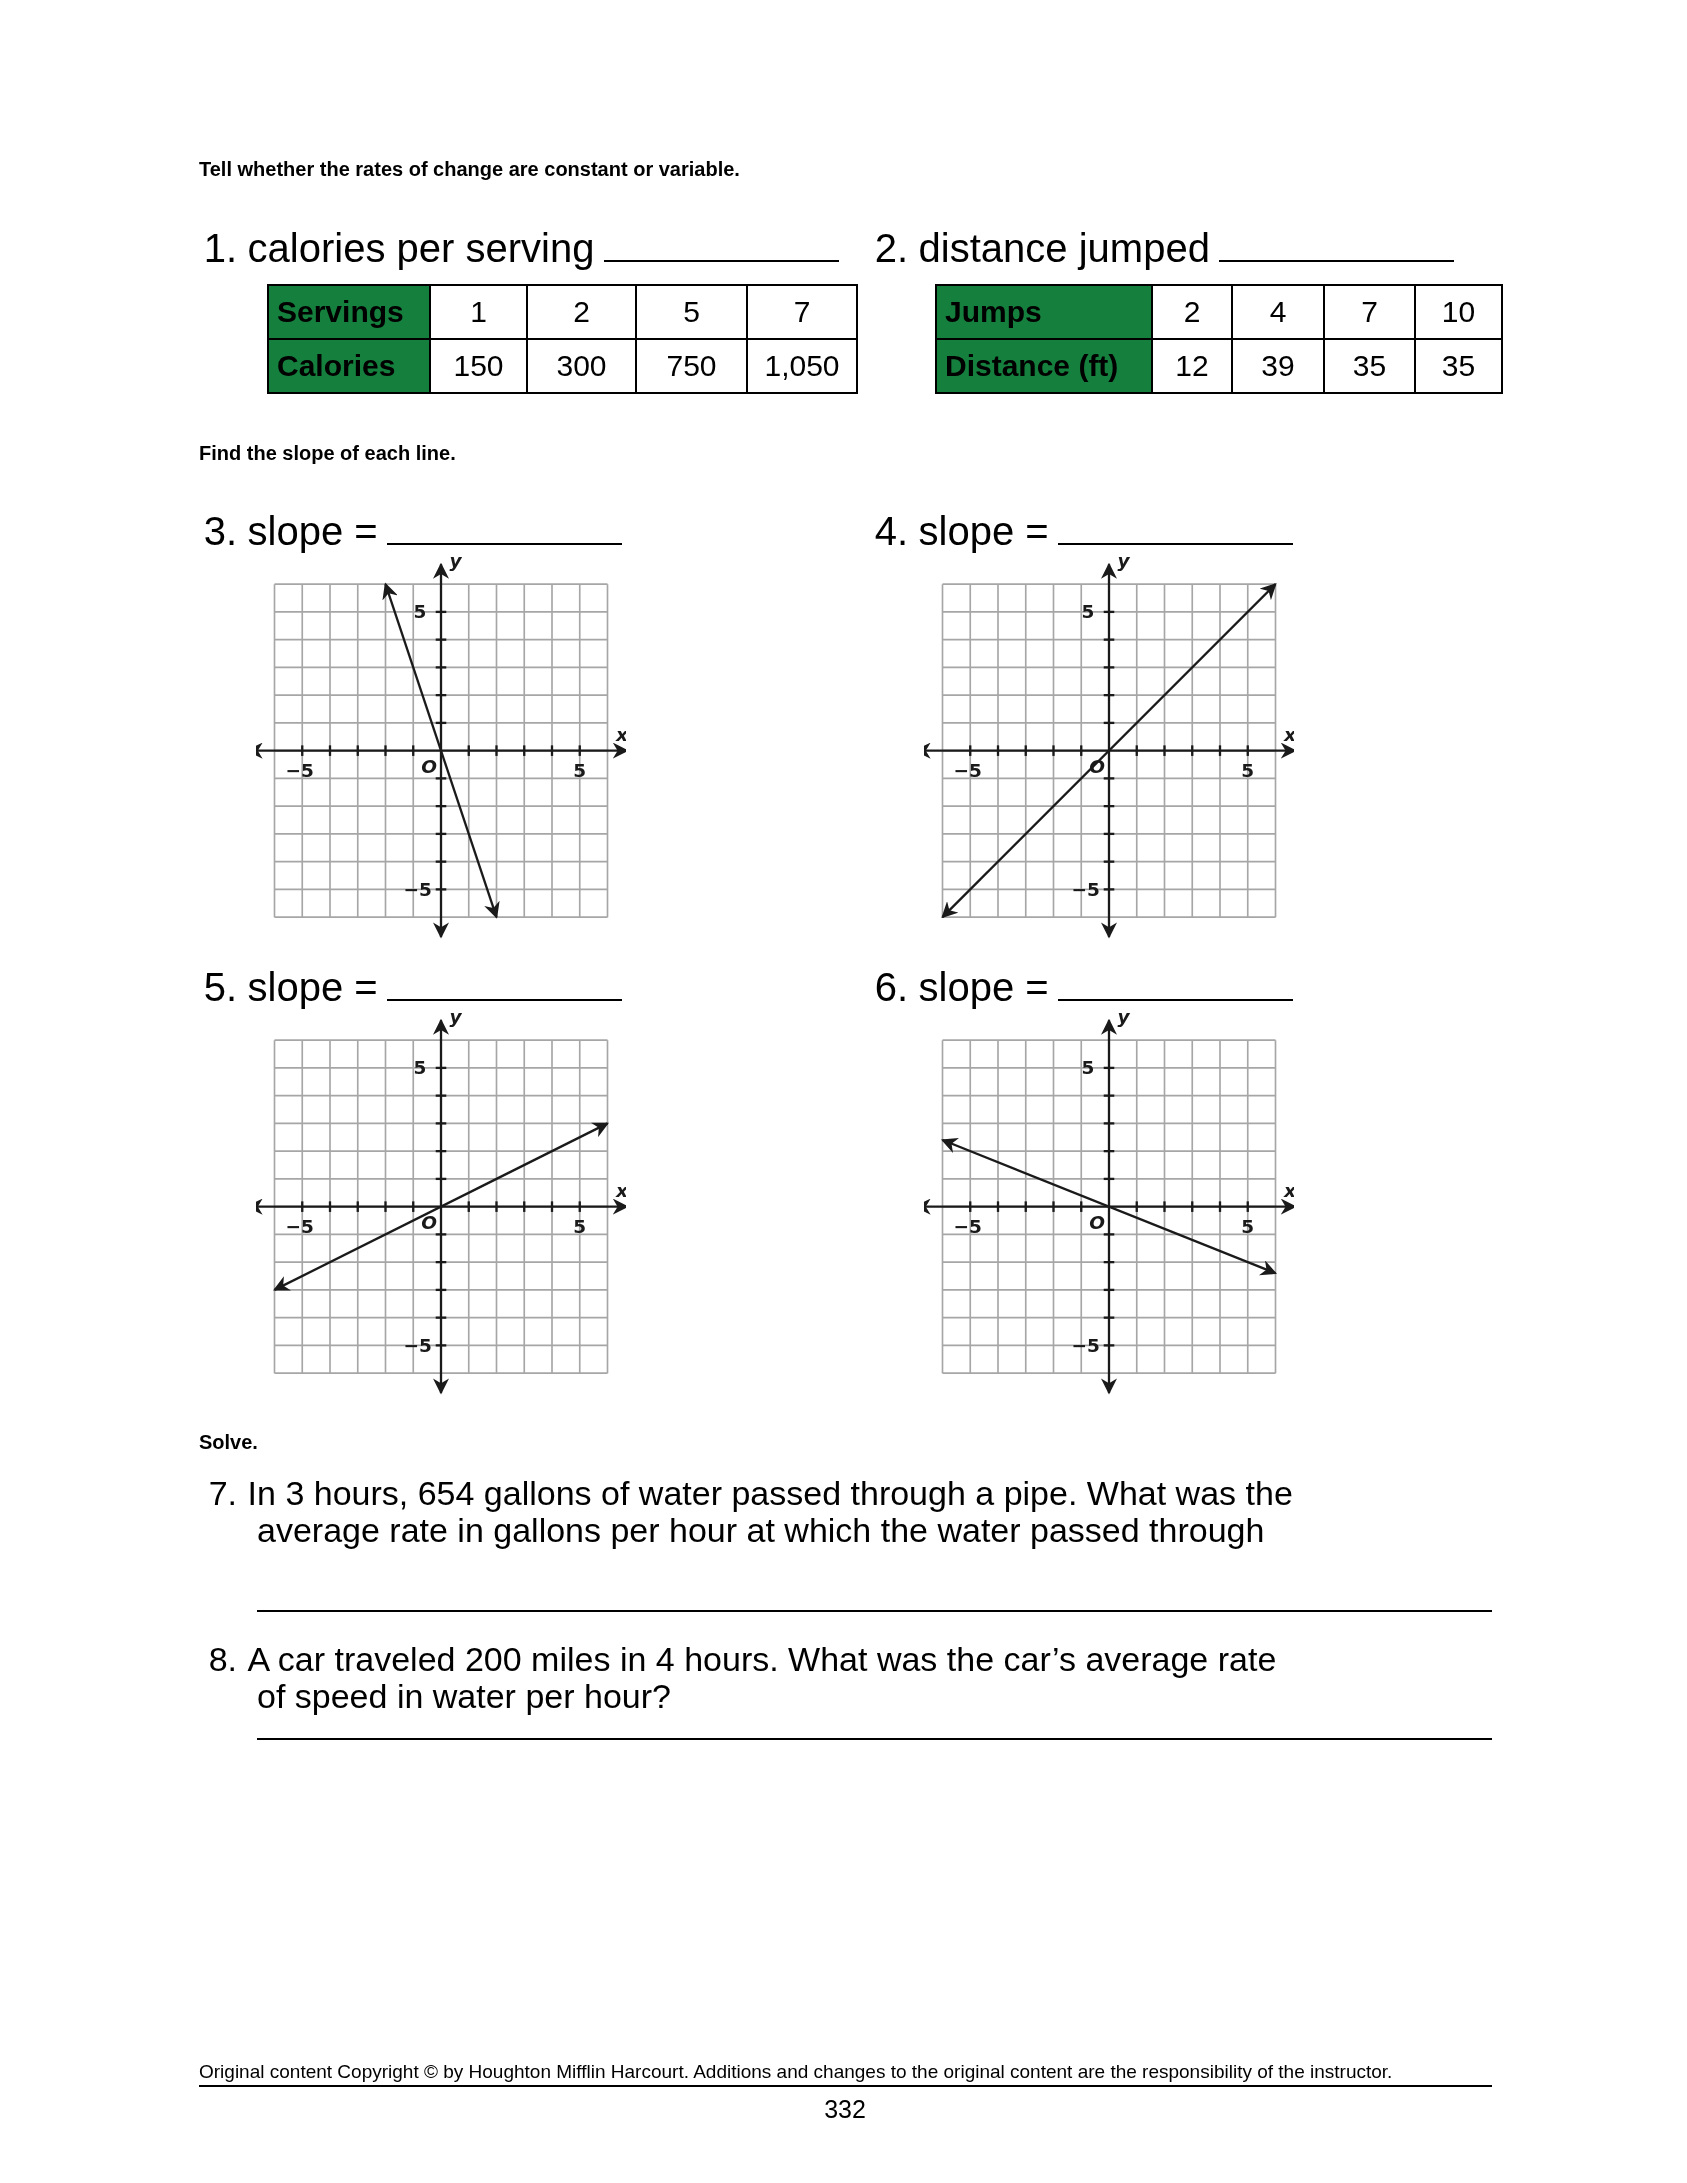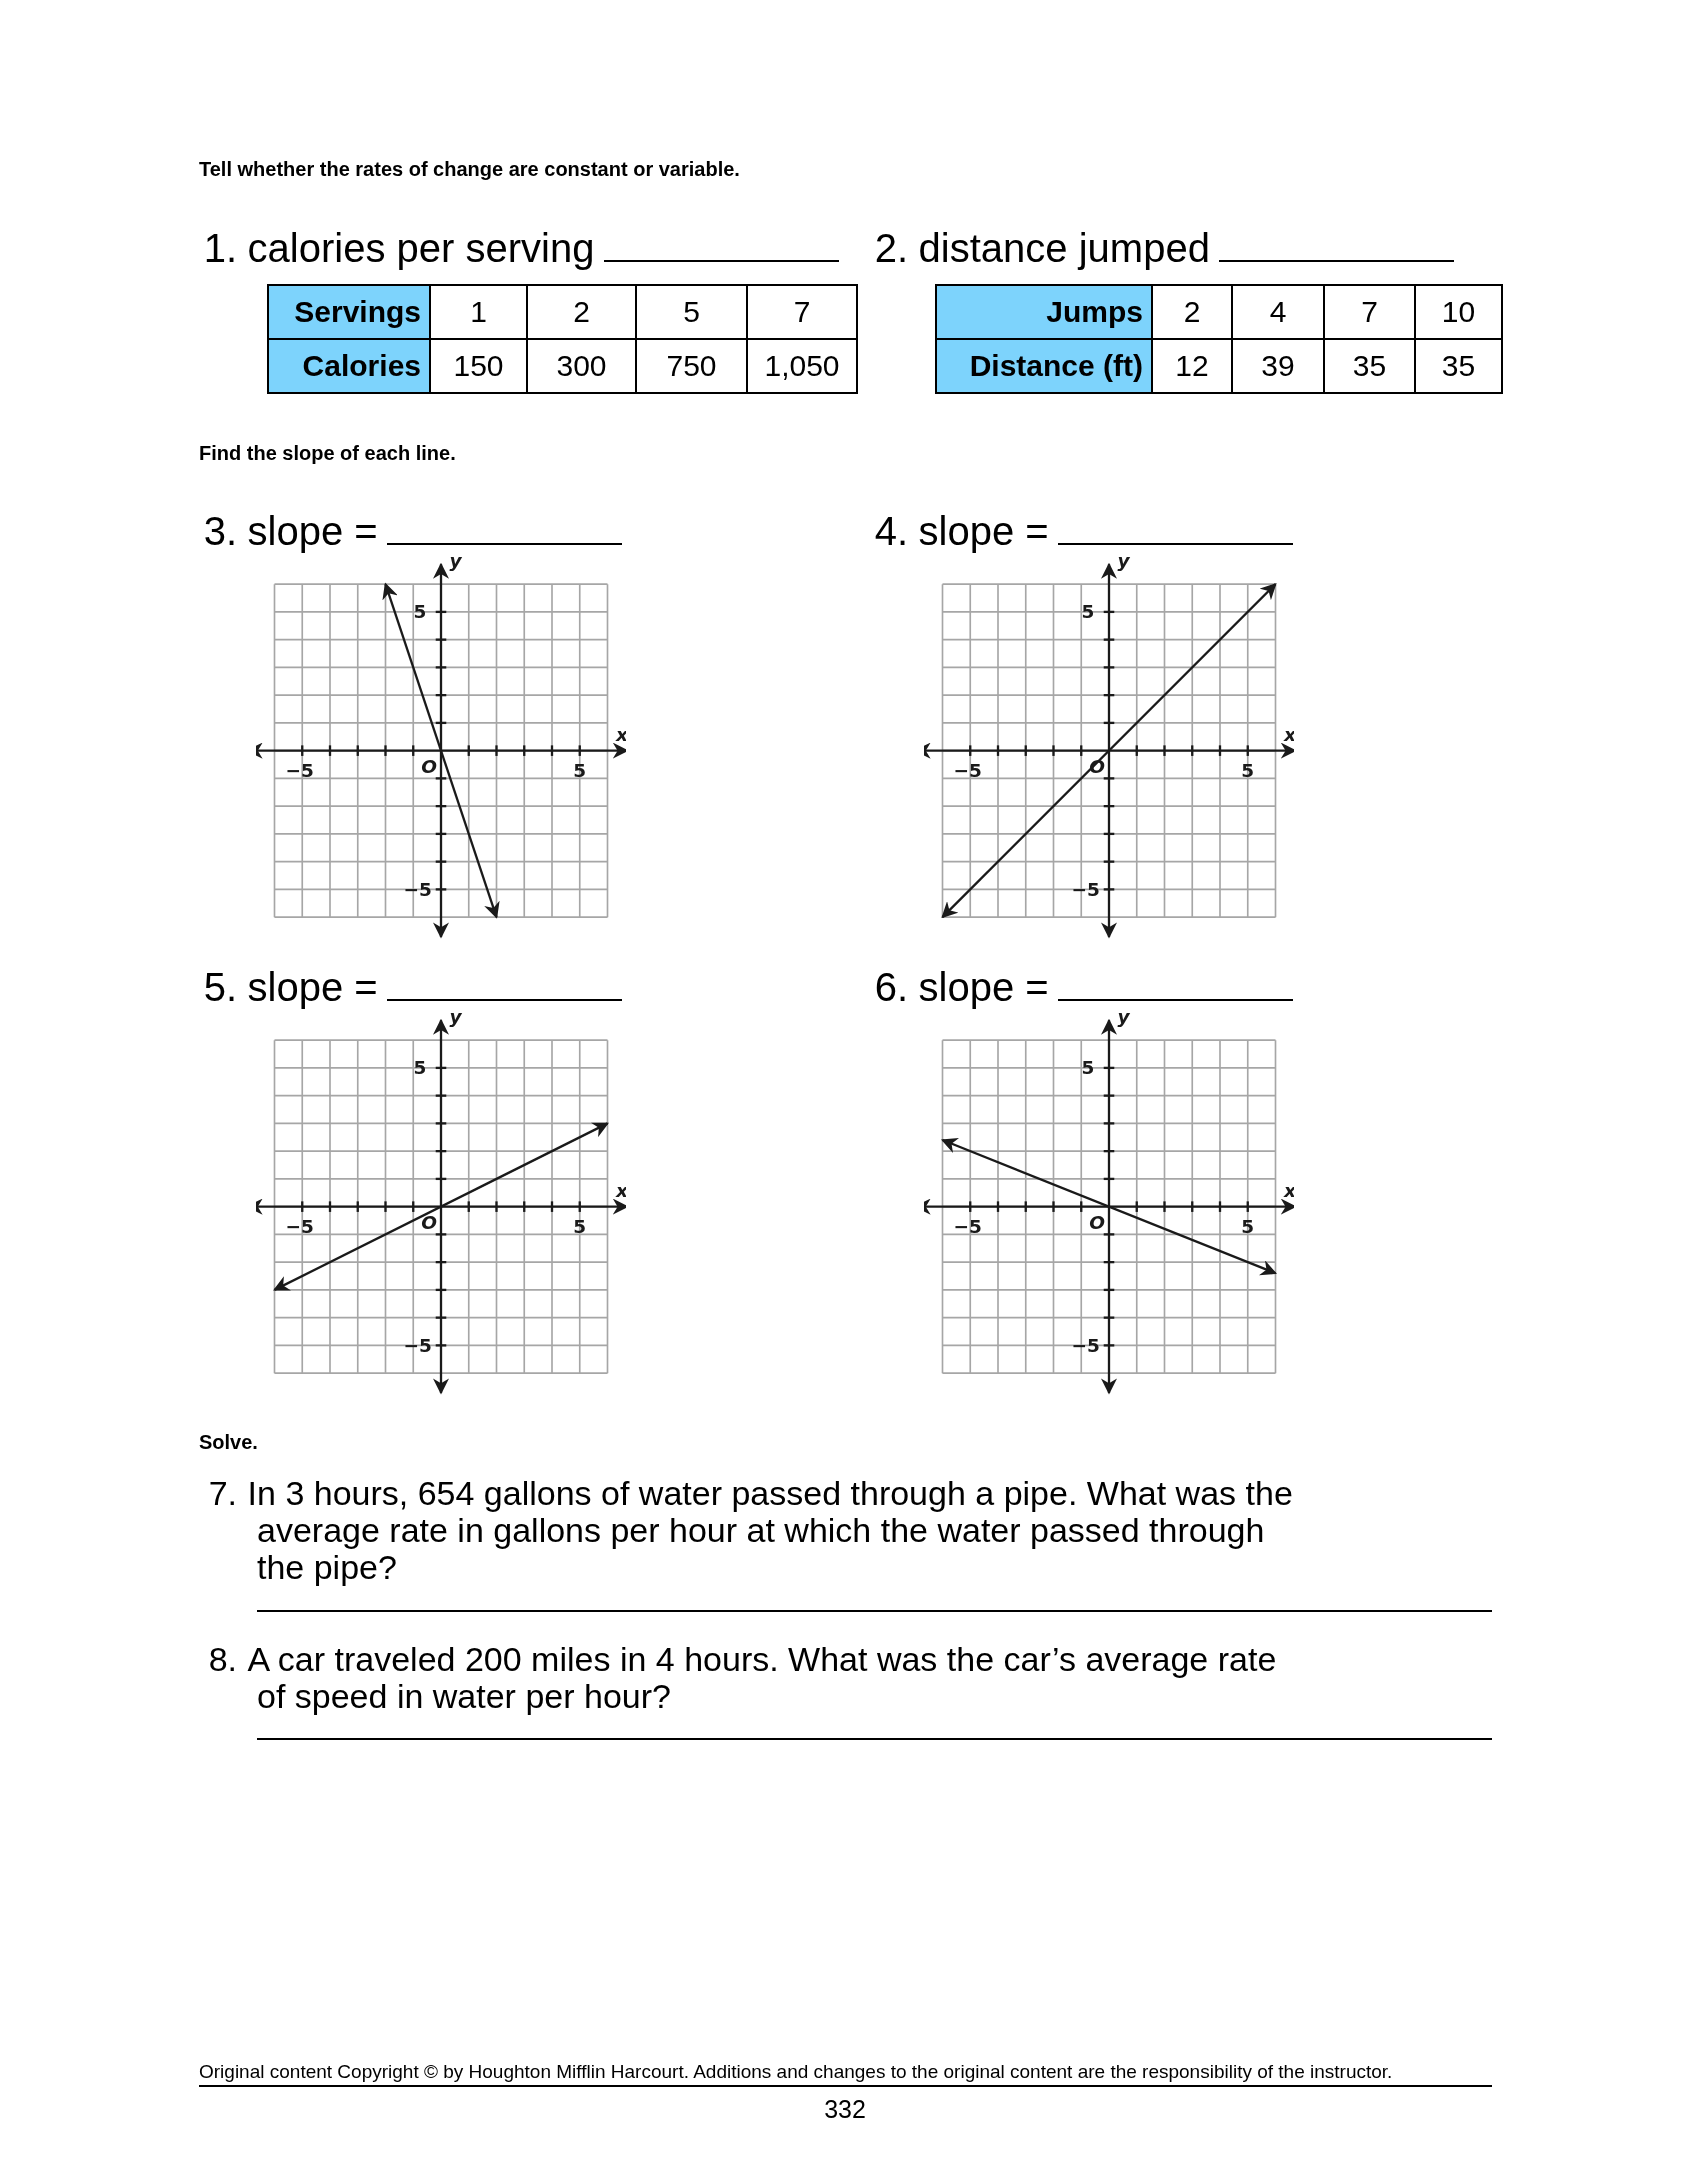--- a/index.html
+++ b/index.html
@@ -5,21 +5,21 @@
   html, body { margin: 0; padding: 0; background: #ffffff; }
   body { width: 1687px; height: 2183px; position: relative; overflow: hidden;
          font-family: "Liberation Sans", sans-serif; color: #000; }
   .abs { position: absolute; }
   .heading { font-weight: bold; font-size: 20px; line-height: 1; }
   .qtext { font-size: 40px; line-height: 1; white-space: nowrap; }
   .qnum { display: inline-block; width: 38px; text-align: right; margin-right: 10.6px; }
   .blank { display: inline-block; border-bottom: 2px solid #000; height: 24px; vertical-align: baseline; margin-left: 9.3px; }
   table.data { border-collapse: collapse; font-size: 30px; }
   table.data td { border: 2px solid #000; height: 52px; padding: 0 8px; text-align: center; }
-  table.data td.hdr { background: #7dd3fc; font-weight: bold; text-align: right; }
+  table.data td.hdr { background: #15803d; font-weight: bold; text-align: left; }
   .answer-line { border-bottom: 2px solid #000; height: 0; }
   .footer-text { font-size: 19px; white-space: nowrap; }
   .footer-rule { border-bottom: 2px solid #000; height: 0; }
   .page-num { font-size: 25px; text-align: center; }
   .graph { position: absolute; width: 370px; height: 384px; }
   .graph svg { width: 370px; height: 384px; display: block; }
   .ptext { font-size: 34px; line-height: 37px; white-space: nowrap; }
 </style>
 </head>
 <body>
@@ -362,21 +362,20 @@
       <text x="302" y="16" text-anchor="middle" font-family="DejaVu Sans, sans-serif" font-weight="bold" font-size="28" fill="#1a1a1a" font-style="italic">y</text>
       <line x1="28" y1="193.2" x2="532" y2="394.8" stroke="#1a1a1a" stroke-width="3.5" marker-start="url(#ah3)" marker-end="url(#ah3)"></line>
     </svg>
   </div>
 
 <div class="abs heading" style="left:199px; top:1432px;">Solve.</div>
 
 <div class="abs ptext" style="left:199px; top:1475px;">
   <div><span class="qnum">7.</span><span>In 3 hours, 654 gallons of water passed through a pipe. What was the</span></div>
   <div style="padding-left:58px;">average rate in gallons per hour at which the water passed through</div>
-  <div style="padding-left:58px;">the pipe?</div>
 </div>
 <div class="abs answer-line" style="left:257px; top:1610px; width:1235px;"></div>
 
 <div class="abs ptext" style="left:199px; top:1641px;">
   <div><span class="qnum">8.</span><span>A car traveled 200 miles in 4 hours. What was the car’s average rate</span></div>
   <div style="padding-left:58px;">of speed in water per hour?</div>
 </div>
 <div class="abs answer-line" style="left:257px; top:1738px; width:1235px;"></div>
 
 <div class="abs footer-text" style="left:199px; top:2061px;">Original content Copyright © by Houghton Mifflin Harcourt. Additions and changes to the original content are the responsibility of the instructor.</div>

